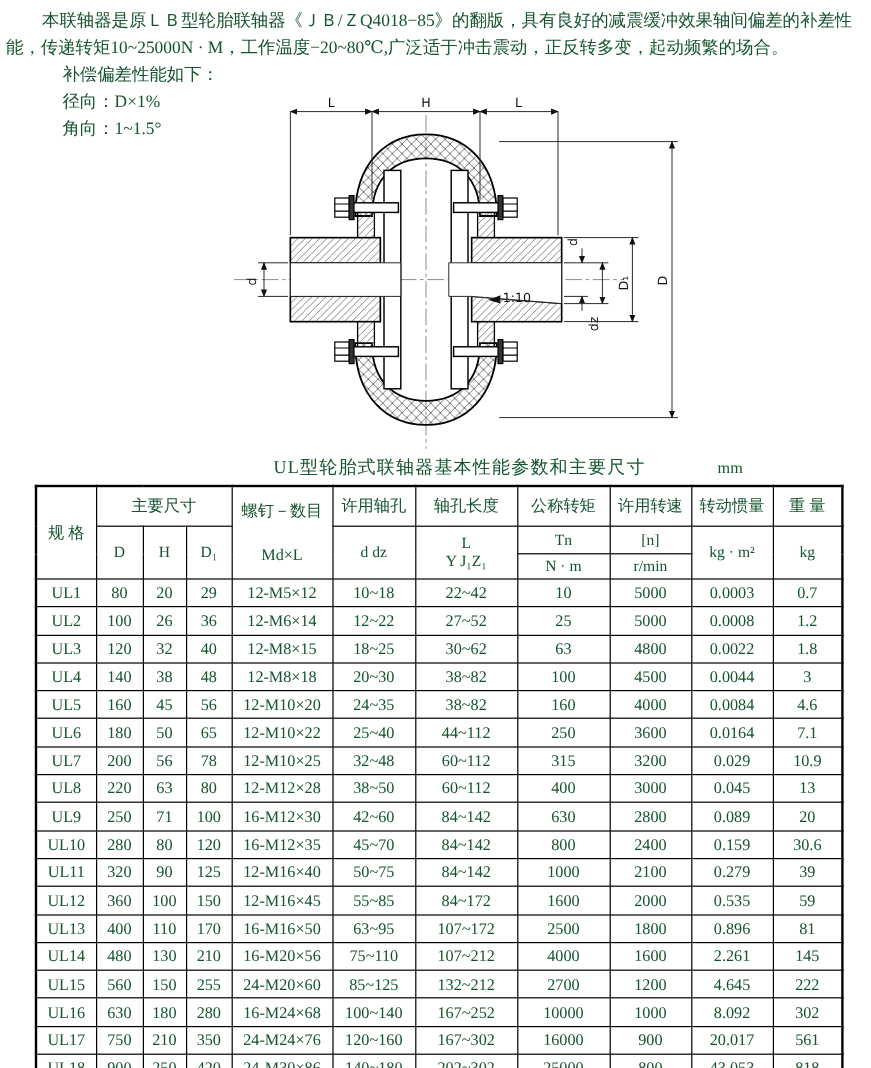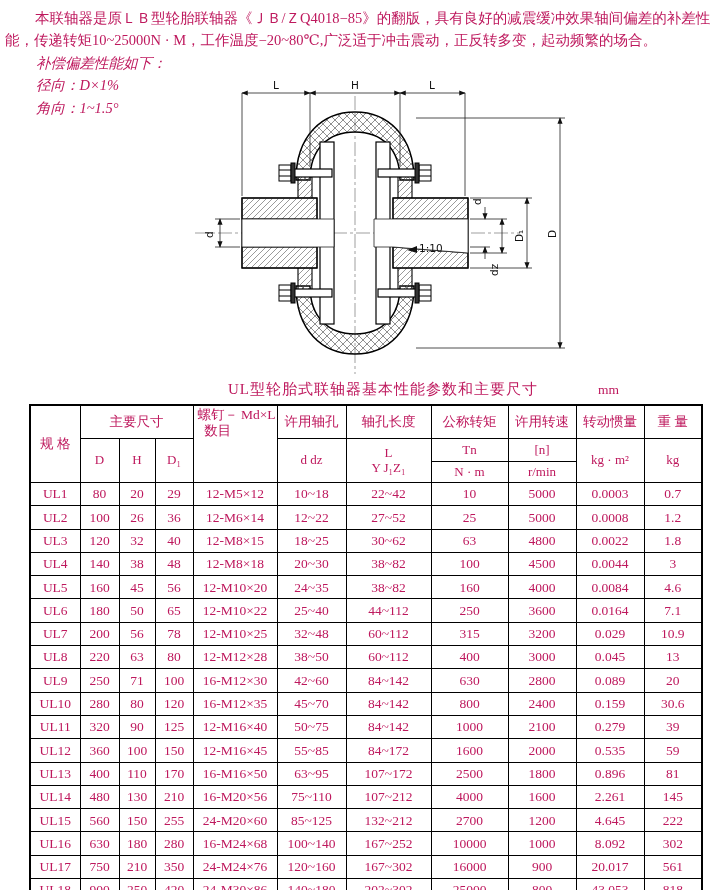--- a/index.html
+++ b/index.html
@@ -1,39 +1,39 @@
 <!DOCTYPE html>
 <html><head>
 <meta charset="utf-8">
 <style>
   html,body{margin:0;padding:0;background:#fff;}
   .page{position:relative;width:726px;height:890px;background:#fff;overflow:hidden;
-        font-family:"Liberation Serif","DejaVu Serif",serif;color:#be185d;}
+        font-family:"Liberation Serif","DejaVu Serif",serif;color:#14532d;}
   
   .intro{position:absolute;left:5px;top:7px;width:716px;font-size:14.5px;line-height:22.4px;}
   .intro .ln{white-space:nowrap;}
   .intro .indent1{text-indent:30px;}
-  .intro .indent2{margin-left:31px;font-style:italic;}
+  .intro .indent2{margin-left:47px;}
   
   .drawing{position:absolute;left:175px;top:80px;width:450px;height:300px;}
   
   .tbl-title{position:absolute;left:0;top:380px;width:726px;text-align:center;
              font-size:15px;letter-spacing:1px;padding-left:20px;}
   .tbl-unit{position:absolute;left:598px;top:382px;font-size:13.5px;letter-spacing:0;text-align:center;}
   
   table.spec{position:absolute;left:29px;top:404px;width:668px;border-collapse:collapse;
              table-layout:fixed;border:2px solid #000;}
   table.spec th,table.spec td{border:1px solid #000;font-weight:normal;text-align:center;
              vertical-align:middle;padding:0 1px;font-size:13.5px;line-height:1.15;}
   tr.h-a th{height:32px;font-size:13.5px;}
   tr.h-b th{height:22px;font-size:13px;}
   tr.h-c th{height:20px;font-size:13px;margin-left:36px;}
   th.twoline{white-space:pre-line;font-size:13px;}
   th.boltcell{padding:0;}
-  th.boltcell .stk{display:flex;justify-content:space-around;height:74px;}
+  th.boltcell .stk{display:flex;flex-direction:column;justify-content:space-around;height:74px;}
   tbody.rows td{height:22.3px;}
   
   .oln{fill:#fff;stroke:#000;stroke-width:1.2;}
   .hat{stroke:#000;stroke-width:1.1;}
   .diml{stroke:#222;stroke-width:0.8;fill:none;}
   .cl{stroke:#777;stroke-width:0.7;fill:none;stroke-dasharray:14 3 3 3;}
   .dimt{font-family:"DejaVu Sans",sans-serif;font-size:10.5px;fill:#111;}
 </style>
 </head>
 <body>

